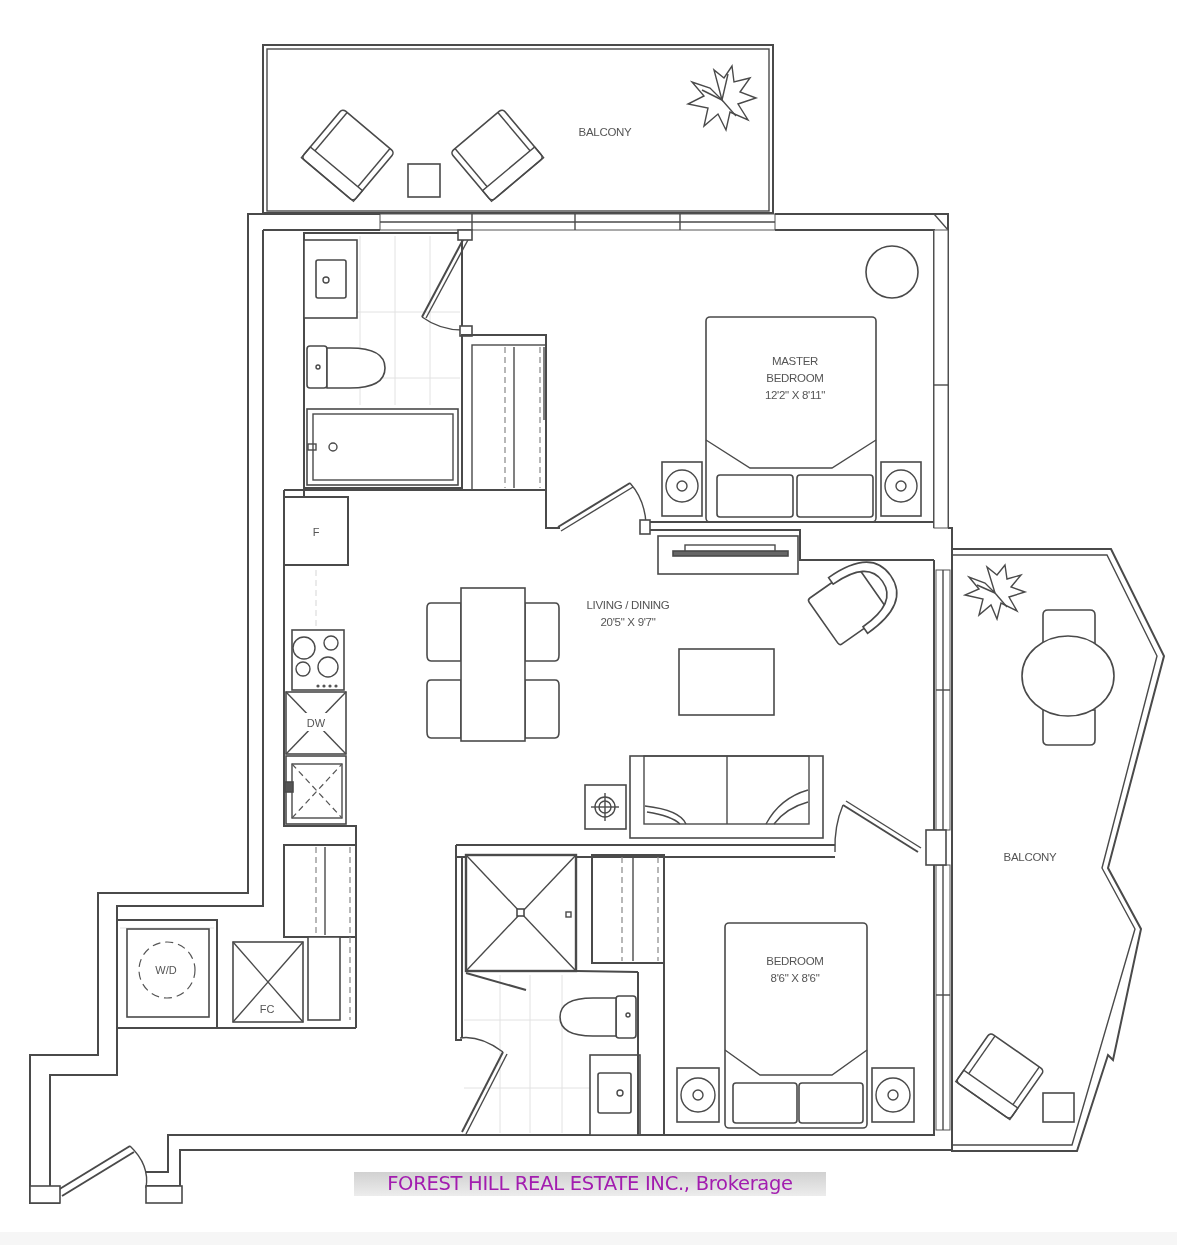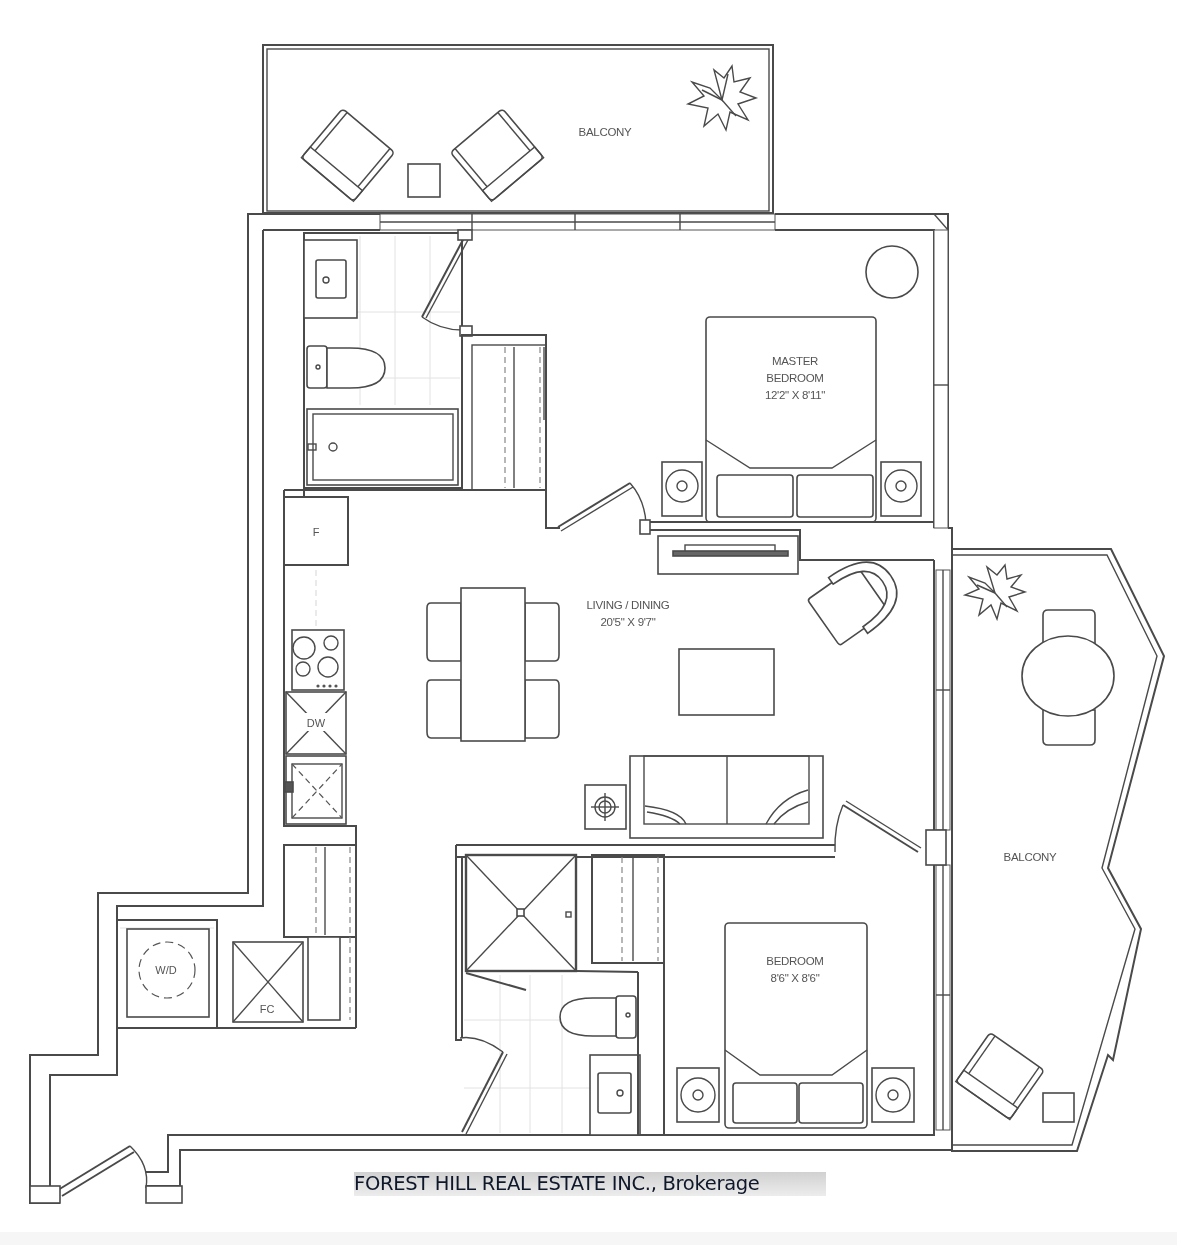--- a/index.html
+++ b/index.html
@@ -12,22 +12,22 @@
     .fxd { fill: none; stroke: #4a4a4a; stroke-width: 1.4; }
     .dash { fill: none; stroke: #888; stroke-width: 1.2; stroke-dasharray: 6 4; }
     .tile { fill: none; stroke: #e2e2e2; stroke-width: 1; }
     .glass { fill: #ffffff; stroke: #555; stroke-width: 1; }
     .lbl { font-family: "Liberation Sans", sans-serif; font-size: 11.5px; fill: #555; text-anchor: middle; letter-spacing: -0.3px; }
     .lbl-sm { font-family: "Liberation Sans", sans-serif; font-size: 11px; fill: #555; text-anchor: middle; }
     .wm-box { position: absolute; left: 354px; top: 1172px; width: 472px; height: 24px;
               background: linear-gradient(180deg, rgba(170,170,170,0.55), rgba(215,215,215,0.45));
               filter: blur(0.3px); }
     .wm { position: absolute; left: 354px; top: 1170px; width: 472px; height: 28px;
-          font-family: "DejaVu Sans", sans-serif; font-size: 19.5px; color: #0f172a;
-          letter-spacing: -0.3px; white-space: nowrap; line-height: 28px; text-align: left; }
+          font-family: "DejaVu Sans", sans-serif; font-size: 19.5px; color: #a21caf;
+          letter-spacing: -0.3px; white-space: nowrap; line-height: 28px; text-align: center; }
     .bottom-band { position: absolute; left: 0; top: 1232px; width: 1177px; height: 13px; background: #f6f6f6; }
   </style>
 </head>
 <body>
 
 <svg id="plan" viewBox="0 0 1177 1245" xmlns="http://www.w3.org/2000/svg">
 
   <g>
     <rect class="w" x="263" y="45" width="510" height="168"></rect>
     <rect class="wt" x="267" y="49" width="502" height="162"></rect>

